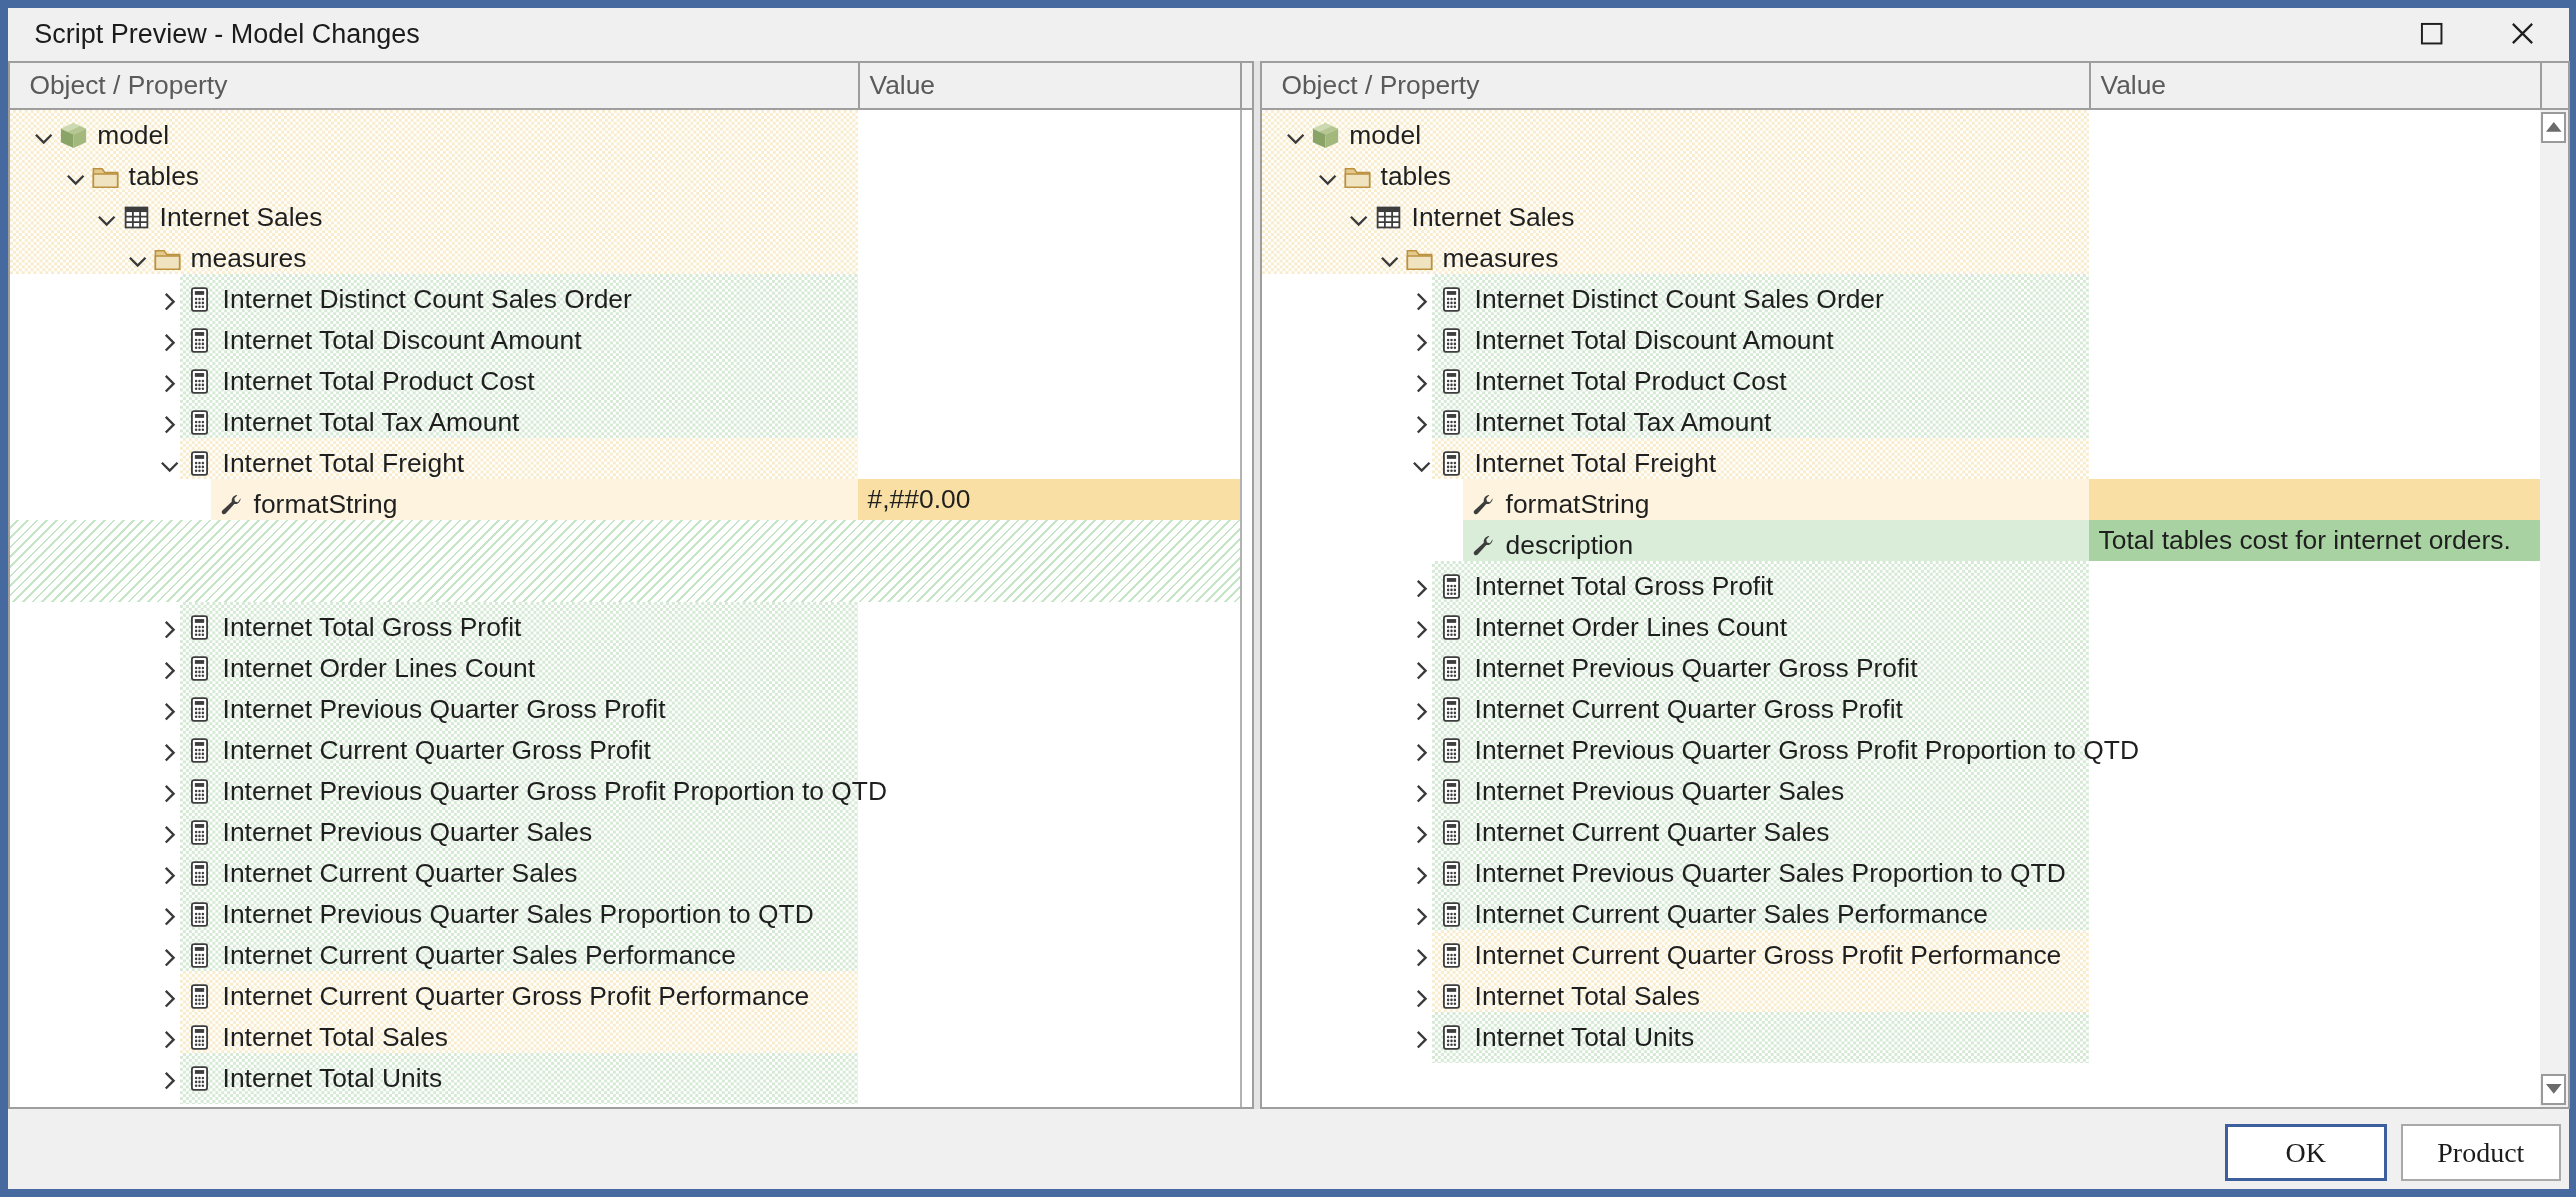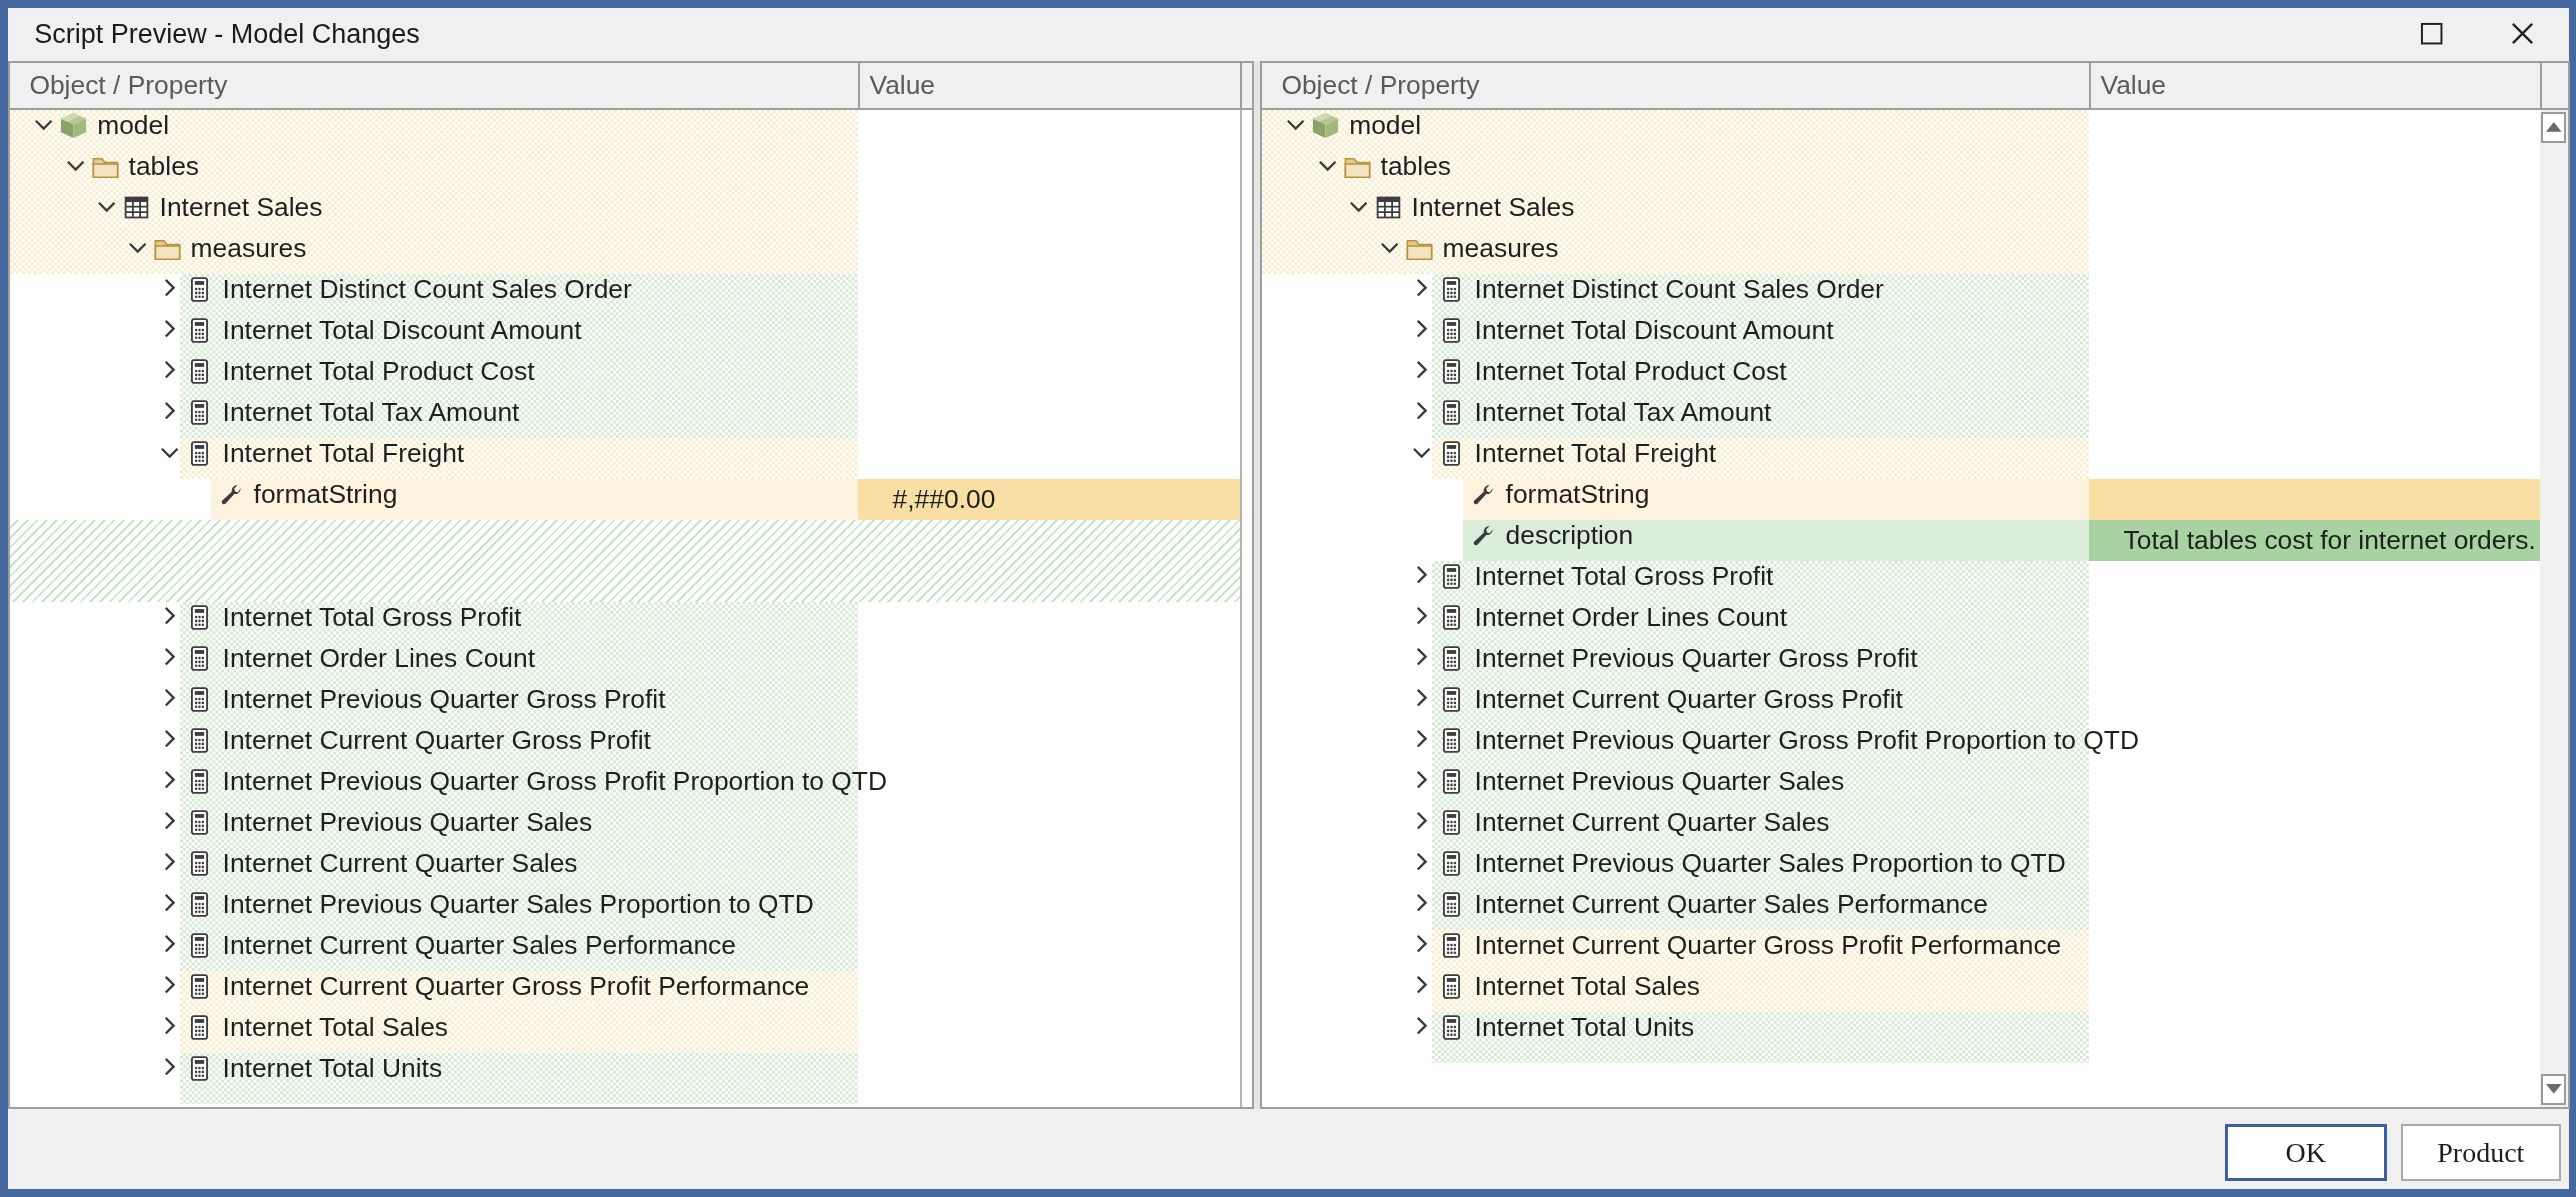--- a/index.html
+++ b/index.html
@@ -42,26 +42,26 @@
   .bgv{left:var(--labelw);width:var(--valuew);}
   .hatch-g{background-image:conic-gradient(#d5e9d5 25%,rgba(0,0,0,0) 0 50%,#d5e9d5 0 75%,rgba(0,0,0,0) 0);background-size:5.9px 5.9px;}
   .r-anc .bgl,.r-mod .bgl{background-image:conic-gradient(#f8eccc 25%,rgba(0,0,0,0) 0 50%,#f8eccc 0 75%,rgba(0,0,0,0) 0);background-size:5.9px 5.9px;}
   .r-unch .bgl{background-image:conic-gradient(#d5e9d5 25%,rgba(0,0,0,0) 0 50%,#d5e9d5 0 75%,rgba(0,0,0,0) 0);background-size:5.9px 5.9px;}
   .r-pmod .bgl{background:#fdf3de;}
   .r-pmod .bgv{background:#f9dfa3;}
   .r-padd .bgl{background:#d9edd9;}
   .r-padd .bgv{background:#a8d2a1;}
   .r-gap{height:82px;background:repeating-linear-gradient(135deg,#ffffff 0 4.9px,#c6e5c6 4.9px 6.8px);}
   .r-part{height:9.8px;}
-  .cnt{position:relative;height:41px;display:flex;align-items:flex-start;white-space:nowrap;}
+  .cnt{position:relative;height:41px;display:flex;align-items:flex-end;white-space:nowrap;}
   .chev{width:29px;height:27px;display:inline-flex;align-items:center;justify-content:center;flex:none;}
   .icn{width:31px;height:31px;display:inline-flex;align-items:center;justify-content:center;flex:none;margin-right:7.8px;}
   .lbl{font-size:26.4px;color:#1f1f1f;}
   .val{position:absolute;top:0;height:41px;left:calc(var(--labelw) + 9.8px);display:flex;align-items:center;
-       font-size:26.4px;color:#1f1f1f;white-space:nowrap;margin-left:25px;}
+       font-size:26.4px;color:#1f1f1f;white-space:nowrap;}
 
   
   .sb{position:absolute;top:47px;bottom:0;right:0;width:28px;background:#f1f1f1;}
   .sbtn{position:absolute;left:1px;width:25.4px;height:31px;background:#fff;border:2px solid #9a9a9a;box-sizing:border-box;
         display:flex;align-items:center;justify-content:center;}
   .sbtn.up{top:2px;}
   .sbtn.down{bottom:2px;}
 
   
   .foot{position:absolute;left:0;right:0;bottom:0;height:80px;background:#f0f0f0;}

